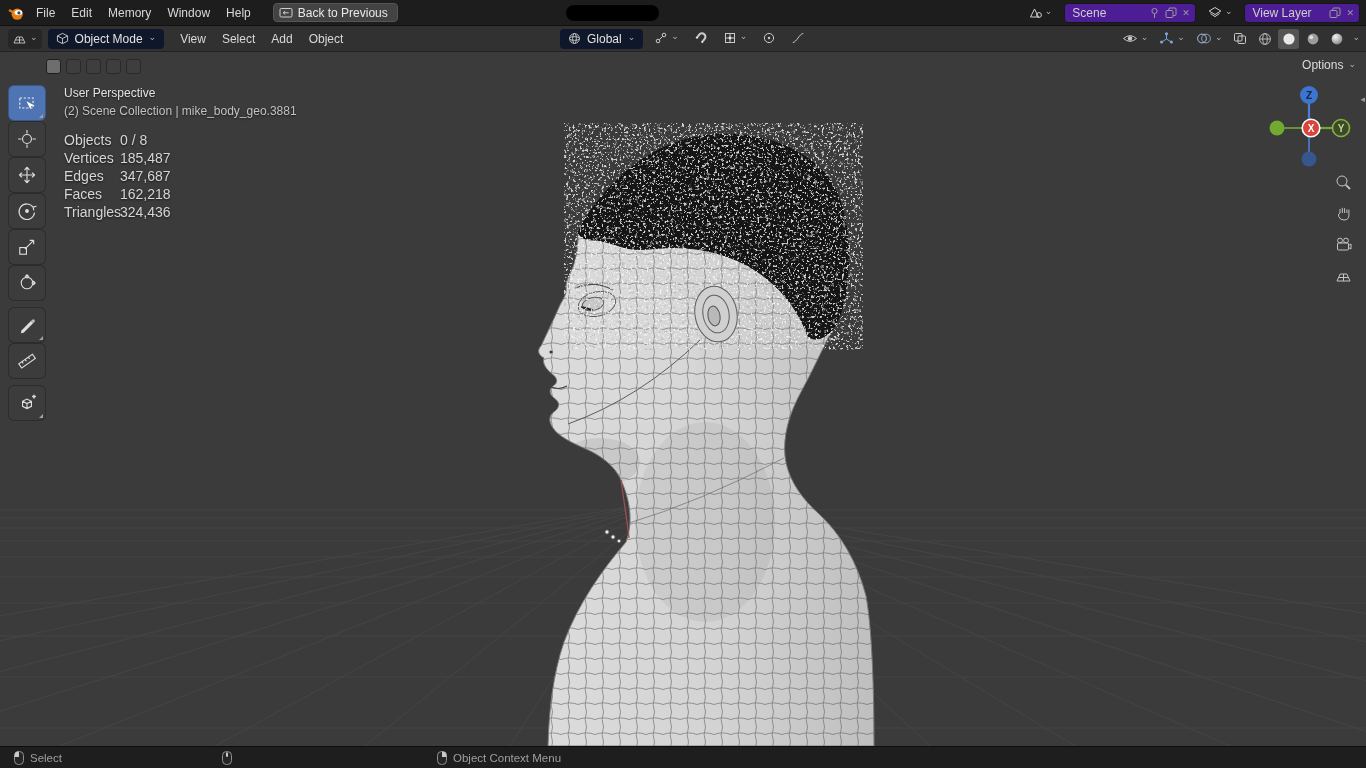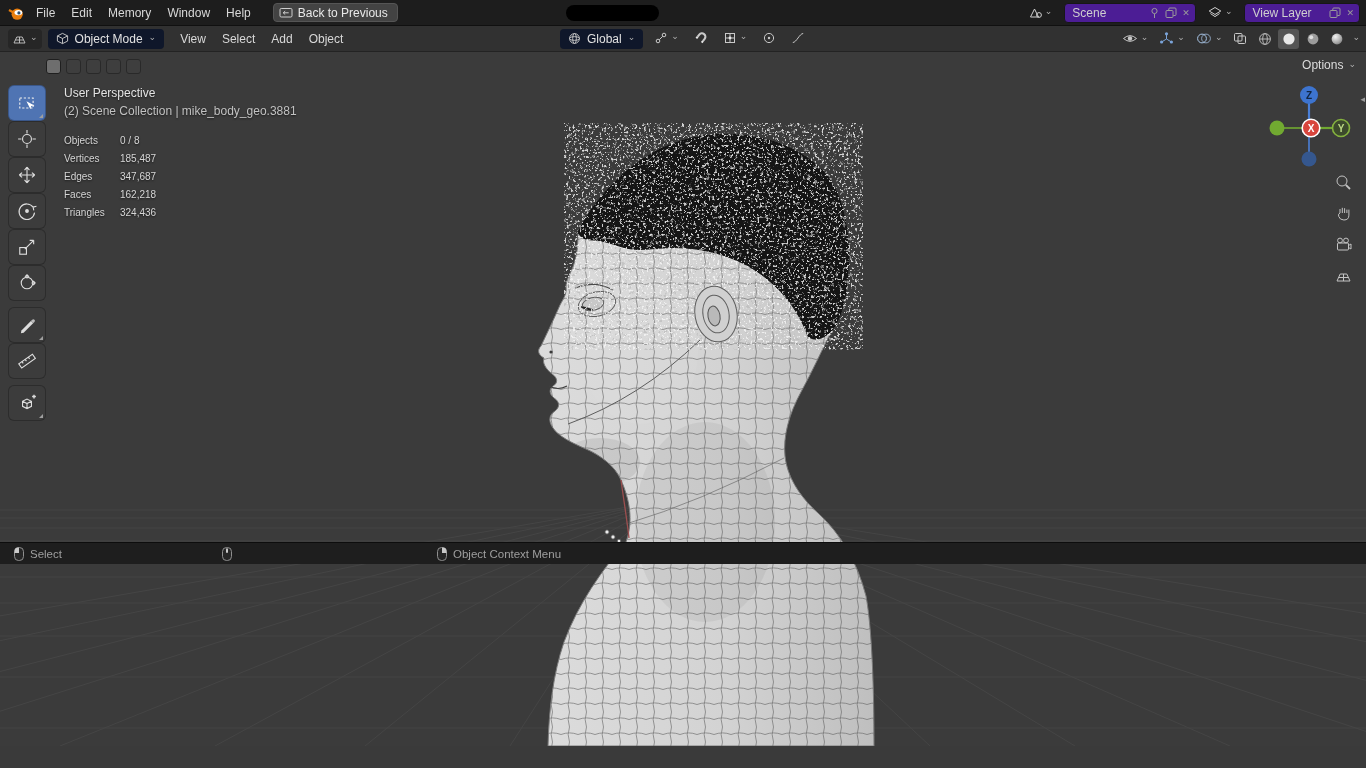--- a/index.html
+++ b/index.html
@@ -1,17 +1,17 @@
 <!DOCTYPE html>
 <html><head>
 <meta charset="utf-8">
 <style>
   * { margin:0; padding:0; box-sizing:border-box; }
   html,body { width:1366px; height:768px; background:#3a3a3a; font-family:"Liberation Sans",sans-serif; overflow:hidden; }
-  .app { position:relative; width:1366px; height:564px; color:#d4d4d4; }
+  .app { position:relative; width:1366px; height:768px; color:#d4d4d4; }
 
   
   .topbar { position:absolute; top:0; left:0; right:0; height:26px; background:#1d1d1d; border-bottom:1px solid #101010;
             display:flex; align-items:center; padding:0 6px; font-size:12px; }
   .logo { width:20px; height:20px; display:flex; align-items:center; justify-content:center; margin-right:2px; }
   .menu-item { padding:3px 8px; border-radius:3px; color:#d8d8d8; cursor:default; white-space:nowrap; }
   .back-btn { display:flex; align-items:center; gap:5px; background:#434343; border:1px solid #555;
               border-radius:4px; padding:1px 9px 1px 5px; margin-left:14px; color:#e9e9e9; height:19px; }
   .center-pill { position:absolute; left:566px; top:5px; width:93px; height:16px; background:#000; border-radius:8px; }
   .topbar-right { margin-left:auto; display:flex; align-items:center; gap:8px; }
@@ -42,21 +42,21 @@
 
   .left-toolbar { position:absolute; left:9px; top:34px; display:flex; flex-direction:column; gap:2px; }
   .tool-btn { width:36px; height:34px; background:#3c3c3c; border-radius:5px; display:flex; align-items:center;
               justify-content:center; position:relative; box-shadow:0 0 0 1px #2c2c2c; }
   .tool-btn.active { background:#4f74b3; box-shadow:0 0 0 1px #3a578a; }
   .tool-btn.gap { margin-top:6px; }
   .fly { position:absolute; right:2px; bottom:2px; width:0; height:0; border-left:4px solid transparent; border-bottom:4px solid #9f9f9f; }
 
   .overlay-text { position:absolute; left:64px; top:34px; font-size:12px; color:#e3e3e3; text-shadow:0 1px 2px rgba(0,0,0,.6); }
   .ot-ctx { color:#c2c2c2; margin-top:4px; }
-  .stats { margin-top:13px; font-size:10px; color:#d6d6d6; }
+  .stats { margin-top:13px; font-size:14px; color:#d6d6d6; }
   .stats .row { display:flex; height:18px; align-items:center; }
   .stats .lbl { width:56px; }
 
   .gizmo-wrap { position:absolute; right:11px; top:32px; width:92px; height:92px; }
   .navcol { position:absolute; right:13px; top:120px; display:flex; flex-direction:column; gap:11px; align-items:center; }
   .nav-btn { width:20px; height:20px; display:flex; align-items:center; justify-content:center; border-radius:10px; }
   .collapse { position:absolute; right:1px; top:42px; font-size:9px; color:#9a9a9a; }
 
   
   .statusbar { position:absolute; left:0; right:0; bottom:0; height:22px; background:#1e1e1e; border-top:1px solid #0d0d0d;

